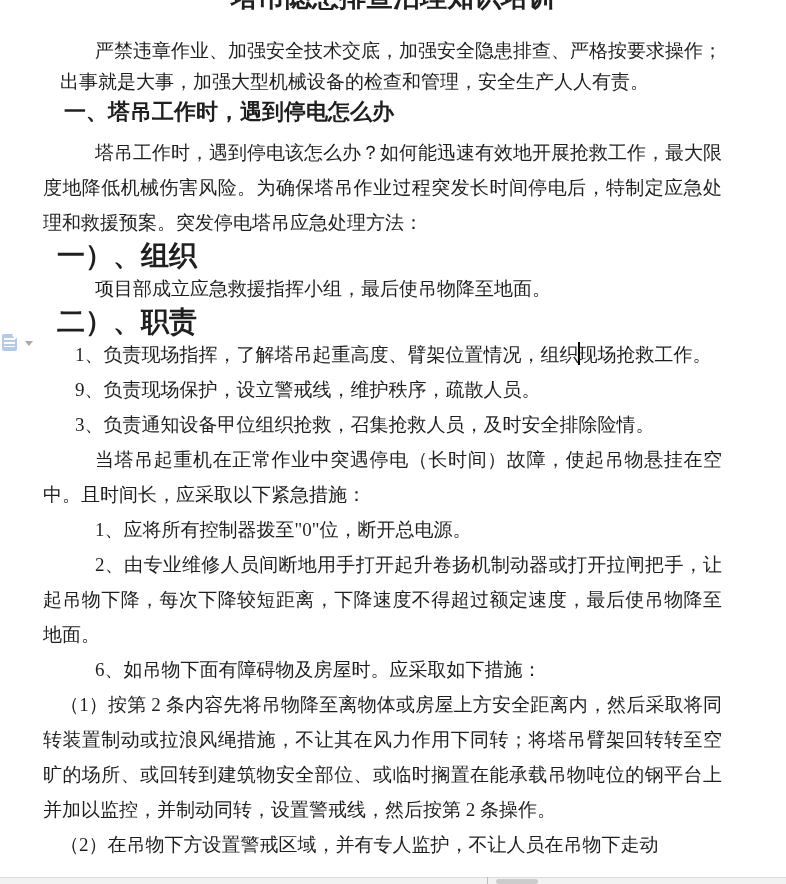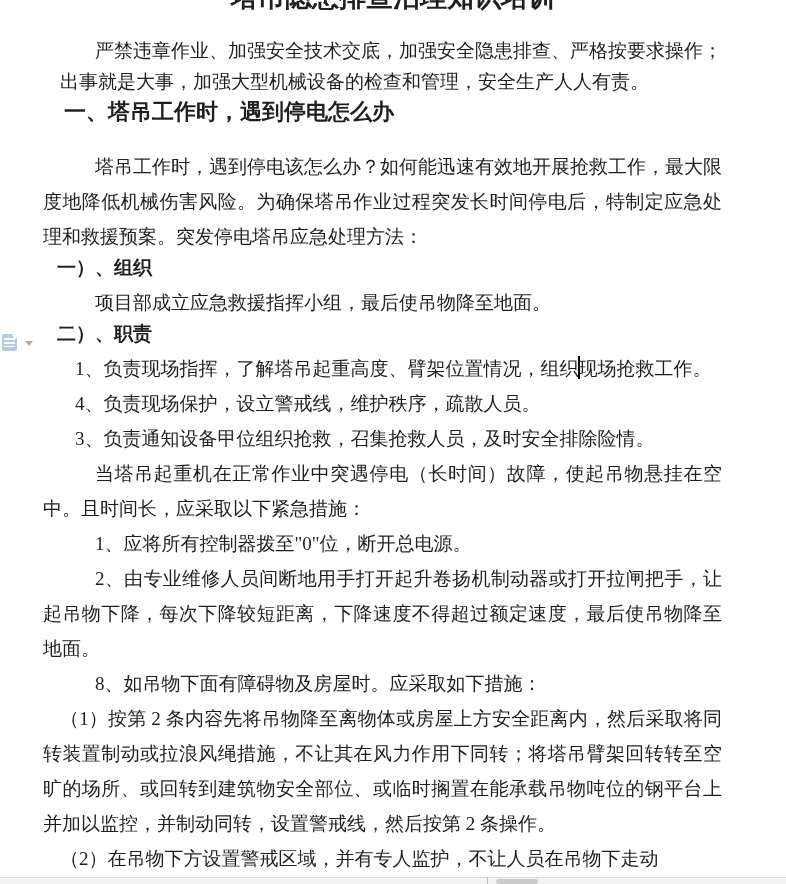--- a/index.html
+++ b/index.html
@@ -24,24 +24,24 @@
   .section-heading{
     font-family:"Liberation Sans","DejaVu Sans",sans-serif;
     font-weight:bold;font-size:22px;line-height:30px;
     text-align:left;margin:0 64px 0 64px;white-space:nowrap;
   }
   .para{
     font-size:19px;line-height:35px;text-align:justify;margin:0;
   }
   .para.indent{text-indent:52px;}
   .para.indent-sm{text-indent:17px;}
-  .lead{margin-top:22px;}
+  .lead{margin-top:8px;}
   .sub-heading{
-    font-family:Liberation Mono, monospace;
-    font-weight:bold;font-size:19px;line-height:31px;margin:0 0 0 14px;
+    font-family:Liberation Serif, serif;
+    font-weight:bold;font-size:28px;line-height:31px;margin:0 0 0 14px;
   }
   .duty{margin-left:32px;}
 
   .caret{
     display:inline-block;width:2px;height:23px;background:#000;
     vertical-align:-4px;margin:0 -1px;
   }
 
   
   .margin-widget{position:absolute;left:2px;top:334px;width:34px;height:20px;}
@@ -85,27 +85,27 @@
   <h2 class="section-heading">一、塔吊工作时，遇到停电怎么办</h2>
 
   <div class="col">
     <p class="para indent lead">塔吊工作时，遇到停电该怎么办？如何能迅速有效地开展抢救工作，最大限度地降低机械伤害风险。为确保塔吊作业过程突发长时间停电后，特制定应急处理和救援预案。突发停电塔吊应急处理方法：</p>
 
     <h3 class="sub-heading">一）、组织</h3>
     <p class="para indent">项目部成立应急救援指挥小组，最后使吊物降至地面。</p>
 
     <h3 class="sub-heading">二）、职责</h3>
     <p class="para duty"><span>1、负责现场指挥，了解塔吊起重高度、臂架位置情况，组织</span><span class="caret"></span><span>现场抢救工作。</span></p>
-    <p class="para duty">4、负责现场保护，设立警戒线，维护秩序，疏散人员。</p>
+    <p class="para duty">9、负责现场保护，设立警戒线，维护秩序，疏散人员。</p>
     <p class="para duty">3、负责通知设备甲位组织抢救，召集抢救人员，及时安全排除险情。</p>
 
     <p class="para indent">当塔吊起重机在正常作业中突遇停电（长时间）故障，使起吊物悬挂在空中。且时间长，应采取以下紧急措施：</p>
     <p class="para indent">1、应将所有控制器拨至"0"位，断开总电源。</p>
     <p class="para indent">2、由专业维修人员间断地用手打开起升卷扬机制动器或打开拉闸把手，让起吊物下降，每次下降较短距离，下降速度不得超过额定速度，最后使吊物降至地面。</p>
-    <p class="para indent">8、如吊物下面有障碍物及房屋时。应采取如下措施：</p>
+    <p class="para indent">6、如吊物下面有障碍物及房屋时。应采取如下措施：</p>
     <p class="para indent-sm">（1）按第 2 条内容先将吊物降至离物体或房屋上方安全距离内，然后采取将同转装置制动或拉浪风绳措施，不让其在风力作用下同转；将塔吊臂架回转转至空旷的场所、或回转到建筑物安全部位、或临时搁置在能承载吊物吨位的钢平台上并加以监控，并制动同转，设置警戒线，然后按第 2 条操作。</p>
     <p class="para indent-sm">（2）在吊物下方设置警戒区域，并有专人监护，不让人员在吊物下走动</p>
   </div>
 </div>
 
 <div class="margin-widget">
   <span class="doc-icon"></span>
   <span class="dropdown-arrow"></span>
 </div>
 

